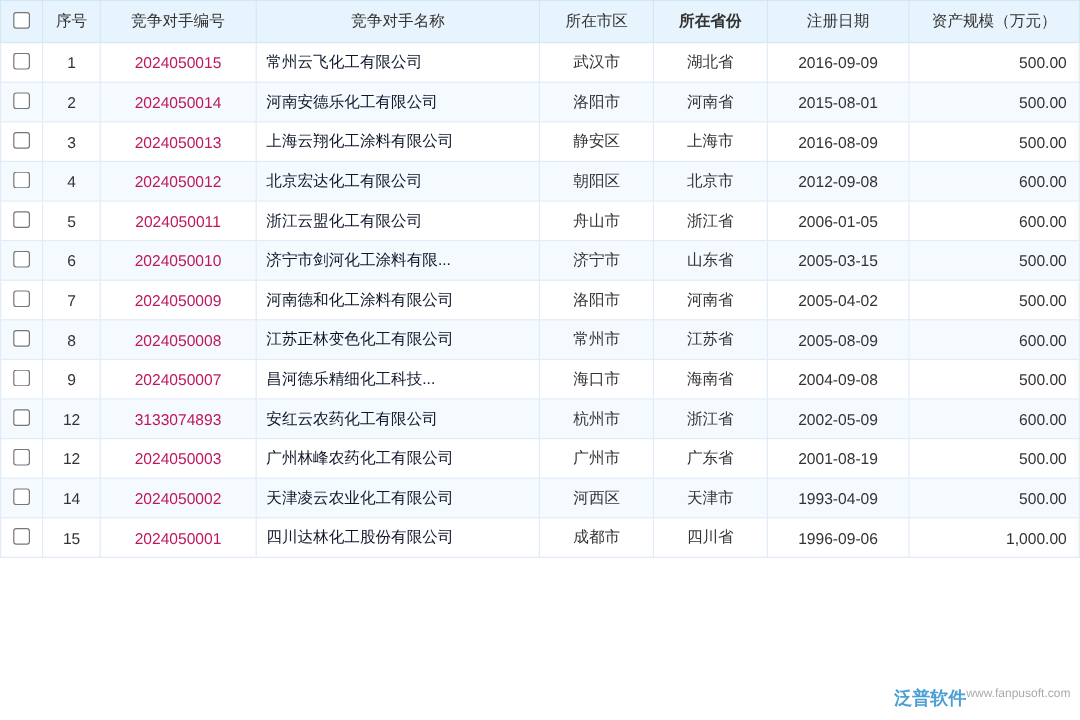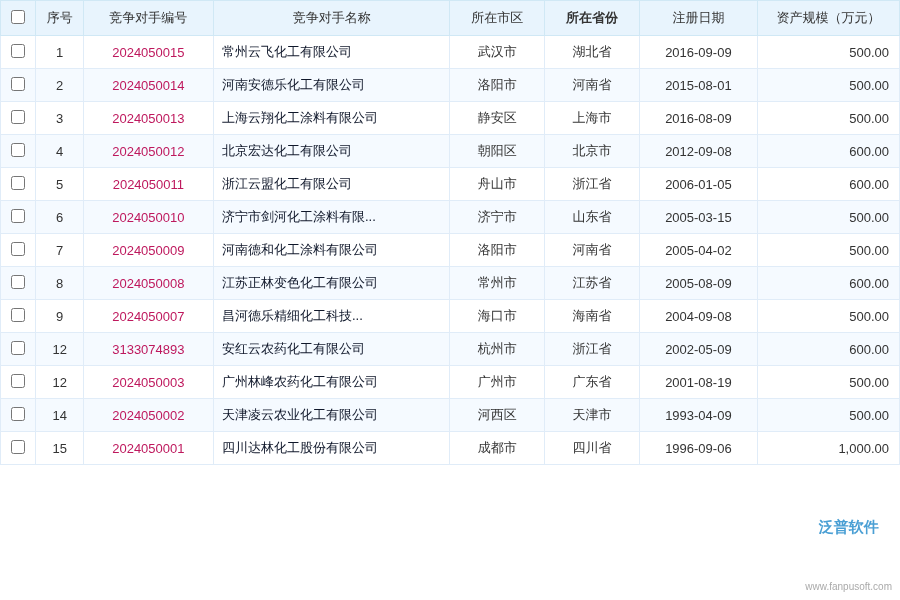--- a/index.html
+++ b/index.html
@@ -104,23 +104,22 @@
       width: 14px;
       height: 14px;
     }
     .watermark {
       position: absolute;
       bottom: 8px;
       right: 8px;
       font-size: 11px;
       color: #999;
       display: flex;
-      flex-direction: column;
-      align-items: center;
-      gap: 44px;
+      flex-direction: row;
+      align-items: flex-start;
     }
     .watermark-logo {
       font-size: 15px;
       font-weight: bold;
       color: #4a9fd4;
     }
     .watermark-url {
       font-size: 10px;
       color: #aaa;
     }

